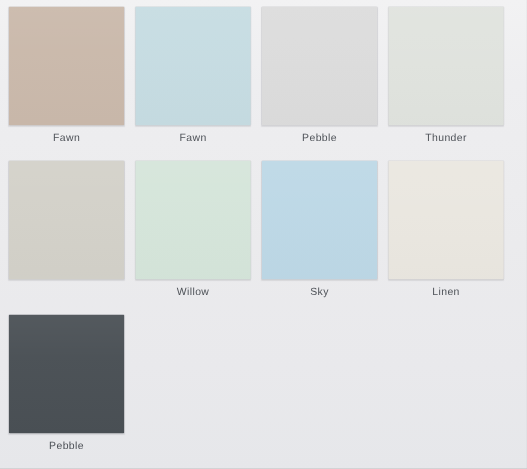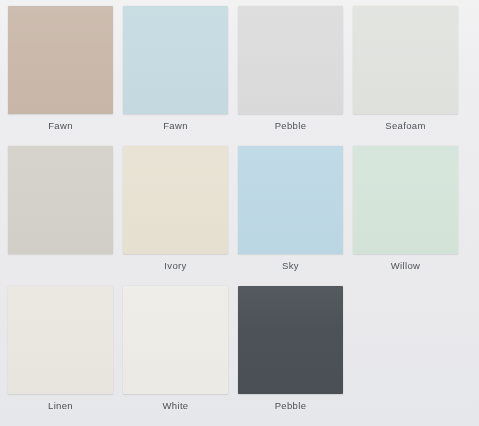--- a/index.html
+++ b/index.html
@@ -107,51 +107,43 @@
       <div class="chip-label">Fawn</div>
     </div>
 
     <div class="swatch-cell">
       <div class="chip" style="background-color: rgb(220, 220, 220);"></div>
       <div class="chip-label">Pebble</div>
     </div>
 
     <div class="swatch-cell">
       <div class="chip" style="background-color: rgb(224, 227, 222);"></div>
-      <div class="chip-label">Seafoam</div>
+      <div class="chip-label">Thunder</div>
     </div>
 
     <div class="swatch-cell">
       <div class="chip" style="background-color: rgb(211, 209, 201);"></div>
     </div>
 
+
     <div class="swatch-cell">
-      <div class="chip" style="background-color: rgb(232, 226, 211);"></div>
-      <div class="chip-label">Ivory</div>
+      <div class="chip" style="background-color: rgb(213, 229, 218);"></div>
+      <div class="chip-label">Willow</div>
     </div>
 
     <div class="swatch-cell">
       <div class="chip" style="background-color: rgb(189, 216, 230);"></div>
       <div class="chip-label">Sky</div>
     </div>
 
     <div class="swatch-cell">
-      <div class="chip" style="background-color: rgb(213, 229, 218);"></div>
-      <div class="chip-label">Willow</div>
-    </div>
-
-    <div class="swatch-cell">
       <div class="chip" style="background-color: rgb(234, 231, 224);"></div>
       <div class="chip-label">Linen</div>
     </div>
 
-    <div class="swatch-cell">
-      <div class="chip" style="background-color: rgb(238, 236, 231);"></div>
-      <div class="chip-label">White</div>
-    </div>
 
     <div class="swatch-cell">
       <div class="chip" style="background-color: rgb(74, 80, 85);"></div>
       <div class="chip-label">Pebble</div>
     </div>
 
     <div class="swatch-cell is-empty">
       
       
     </div>

